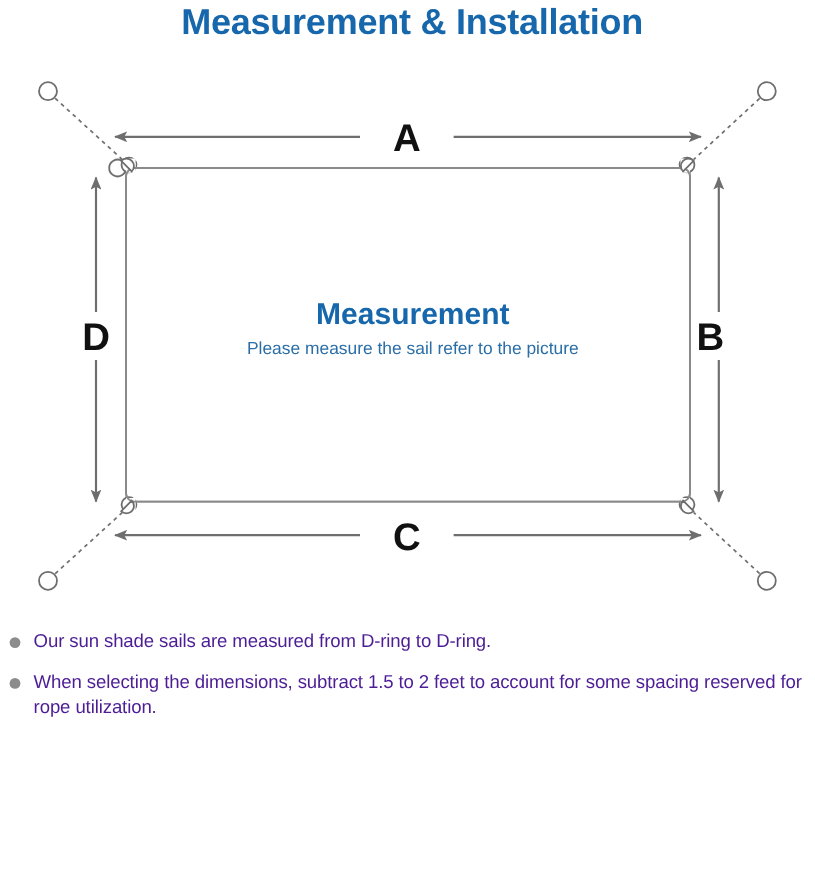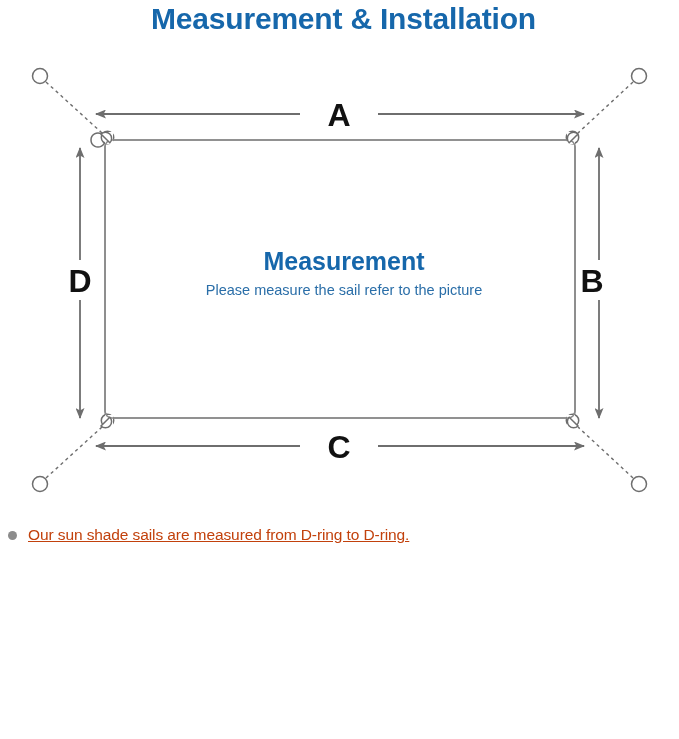--- a/index.html
+++ b/index.html
@@ -46,23 +46,22 @@
     width: 9px; height: 9px;
     border-radius: 50%;
     background: #8c8c8c;
     margin-top: 7px;
     margin-right: 11px;
   }
   .note-text {
     flex: 1 1 auto;
     font-size: 15.5px;
     line-height: 21px;
-    color: #c2410c;
+    color: #4c1d95;
     letter-spacing: -0.1px;
-    text-decoration: underline;
   }
 </style>
 </head>
 <body>
 
 <div id="title">Measurement &amp; Installation</div>
 
 <div id="diagram">
   <svg width="679" height="470" viewBox="0 0 679 470" xmlns="http://www.w3.org/2000/svg">
     <defs>
@@ -126,13 +125,17 @@
     <text x="344" y="226" text-anchor="middle" font-family="Liberation Sans, sans-serif" font-size="25" font-weight="bold" fill="#1667ab">Measurement</text>
     <text x="344" y="251" text-anchor="middle" font-family="Liberation Sans, sans-serif" font-size="14.5" fill="#2a6ea8">Please measure the sail refer to the picture</text>
   </svg>
 </div>
 
 <div id="notes">
   <div class="note-row">
     <span class="note-bullet"></span>
     <span class="note-text">Our sun shade sails are measured from D-ring to D-ring.</span>
   </div>
+  <div class="note-row">
+    <span class="note-bullet"></span>
+    <span class="note-text">When selecting the dimensions, subtract 1.5 to 2 feet to account for some spacing reserved for rope utilization.</span>
+  </div>
 </div>
 
 </body></html>

